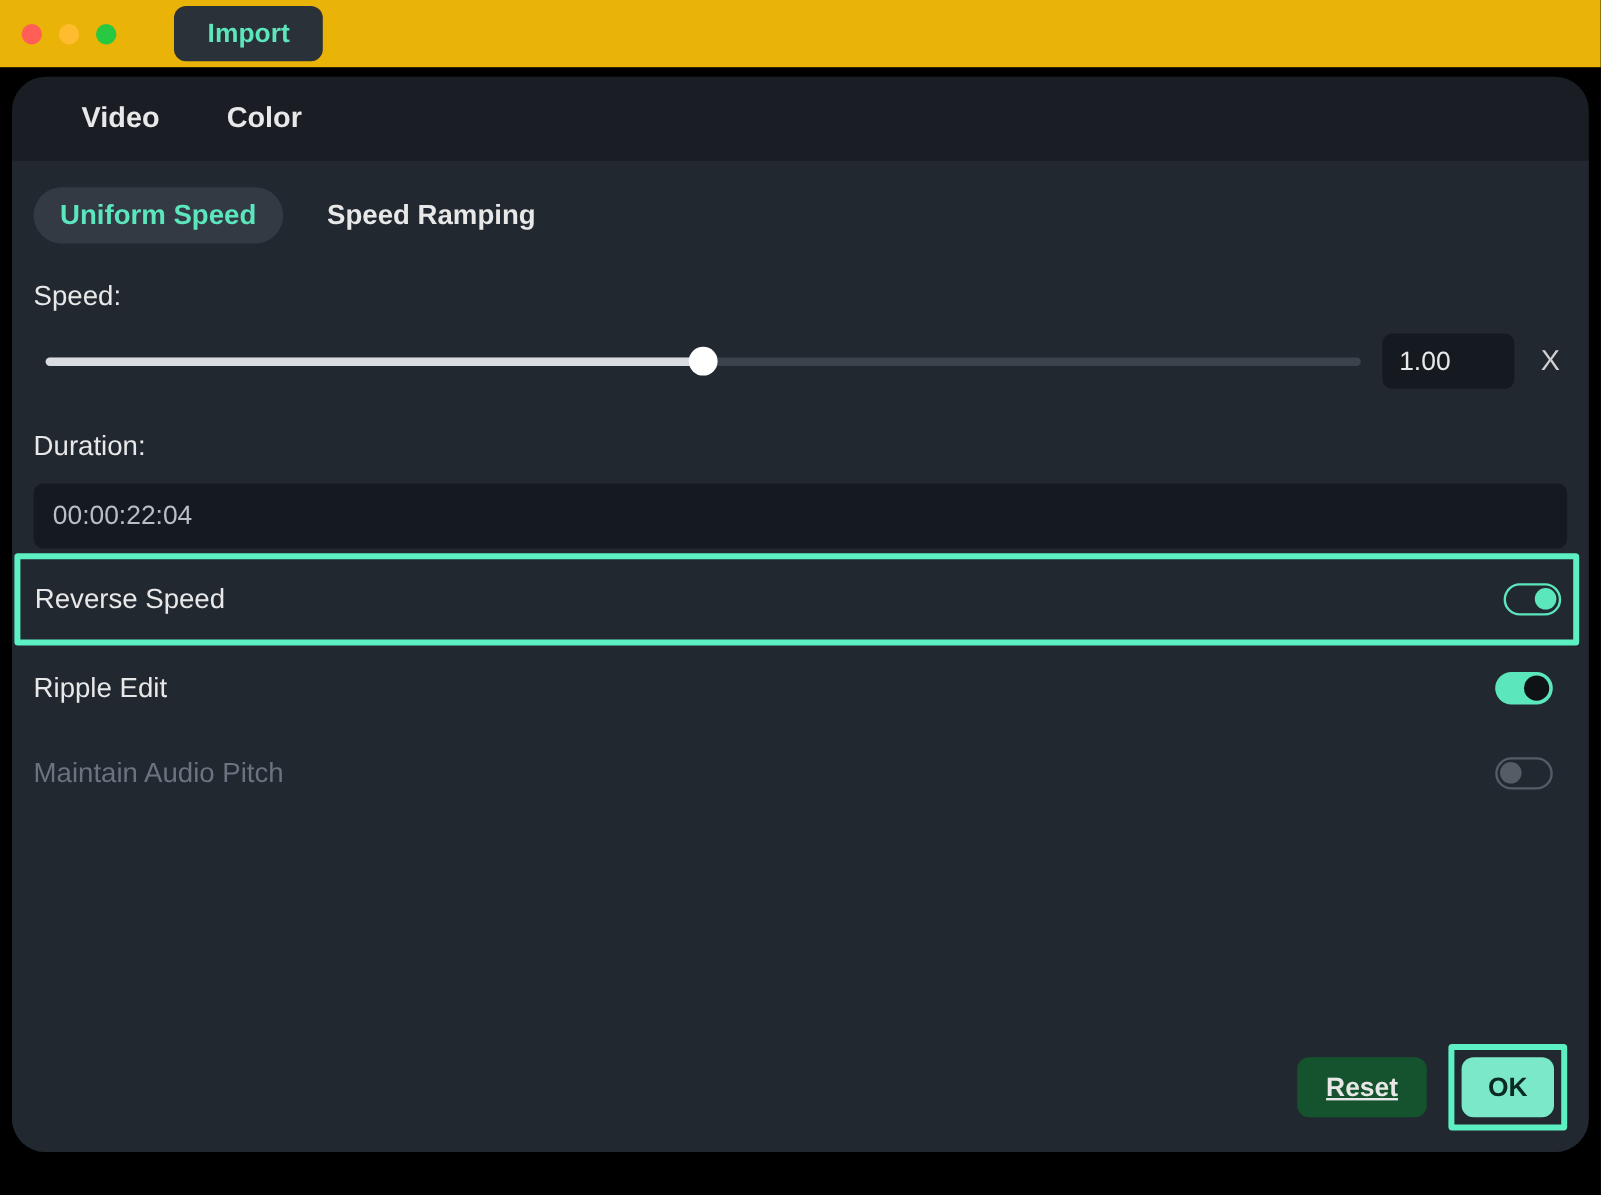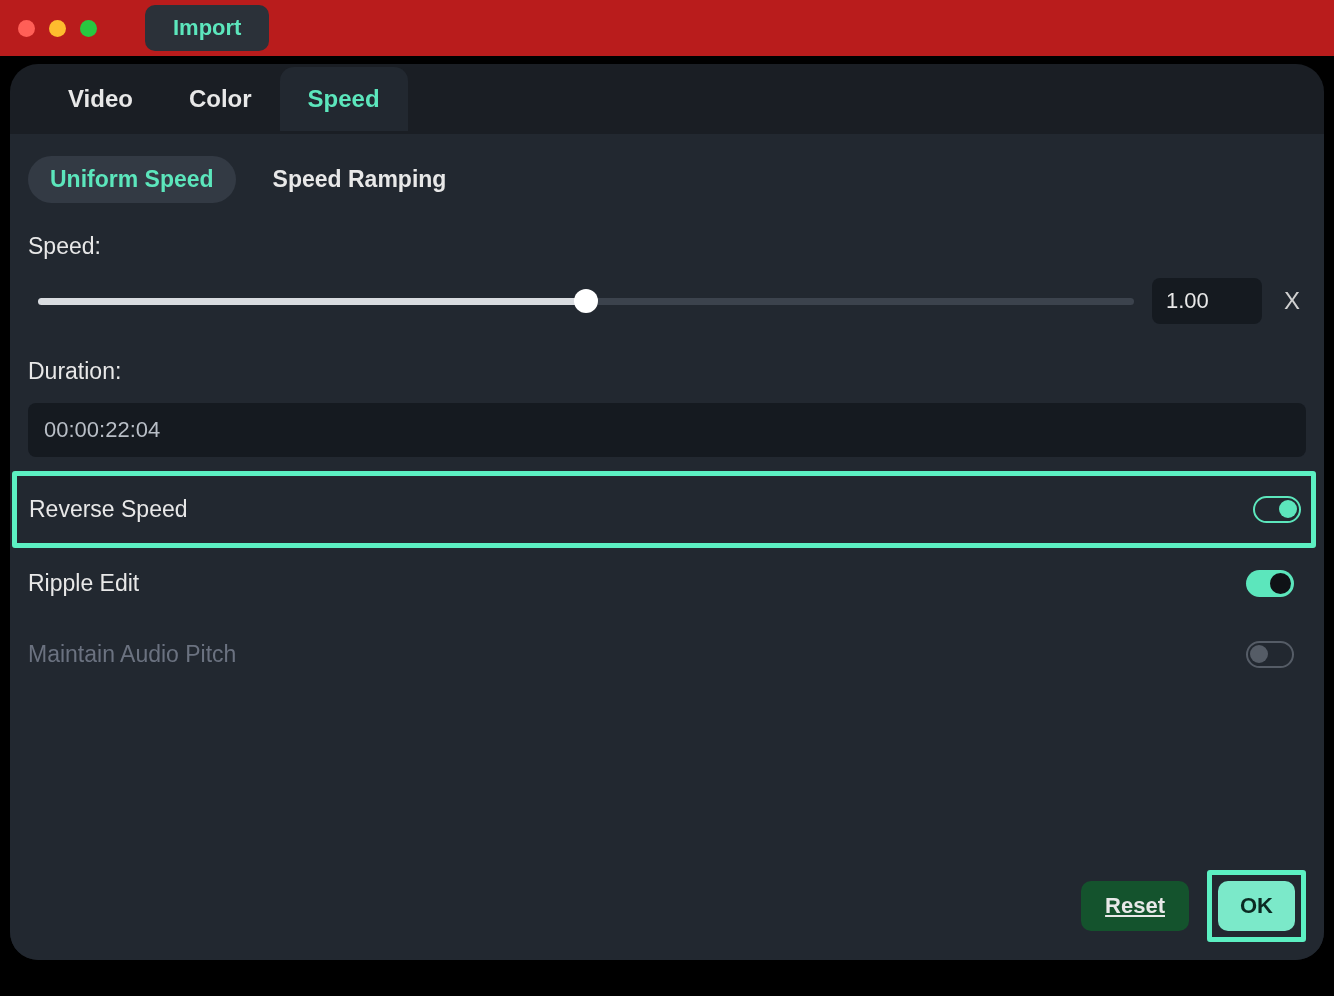--- a/index.html
+++ b/index.html
@@ -9,21 +9,21 @@
     background: #000;
     font-family: -apple-system, BlinkMacSystemFont, "Segoe UI", sans-serif;
     color: #e8e8e8;
     overflow: hidden;
   }
   .titlebar {
     height: 56px;
     display: flex;
     align-items: center;
     padding: 0 12px;
-    background: #b91c1c;
+    background: #eab308;
   }
   .traffic-lights {
     display: flex;
     gap: 14px;
     align-items: center;
     margin-right: 48px;
     margin-left: 6px;
   }
   .traffic-light {
     width: 17px;
@@ -152,21 +152,21 @@
   }
   .duration-field {
     width: 100%;
     height: 54px;
     background: #151a20;
     border: none;
     border-radius: 8px;
     color: #b8bec6;
     font-size: 22px;
     padding: 0 16px;
-    margin-bottom: 14px;
+    margin-bottom: 4px;
     text-align: left;
   }
   .option-row {
     display: flex;
     align-items: center;
     justify-content: space-between;
     padding: 22px 12px 22px 0;
     font-size: 23px;
   }
   .option-row.disabled { color: #6b7280; }
@@ -266,21 +266,20 @@
     <div class="traffic-light tl-min"></div>
     <div class="traffic-light tl-zoom"></div>
   </div>
   <button class="import-btn">Import</button>
 </div>
 
 <div class="panel">
   <div class="tabs">
     <div class="tab">Video</div>
     <div class="tab">Color</div>
-    <div class="tab active">Speed</div>
   </div>
 
   <div class="content">
 
     <div class="subtabs">
       <div class="subtab active">Uniform Speed</div>
       <div class="subtab">Speed Ramping</div>
     </div>
 
     <div class="label">Speed:</div>

